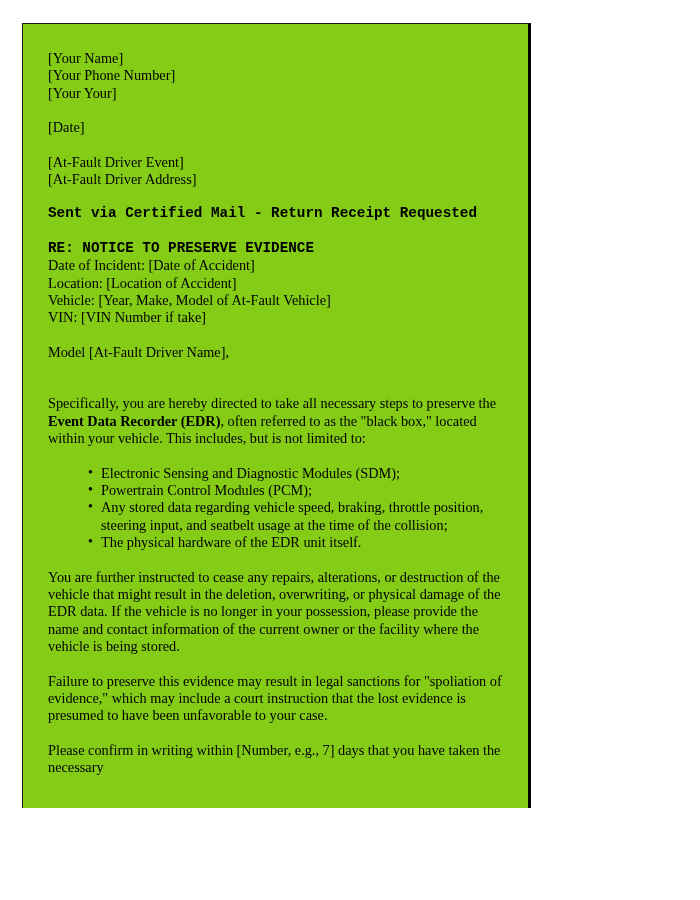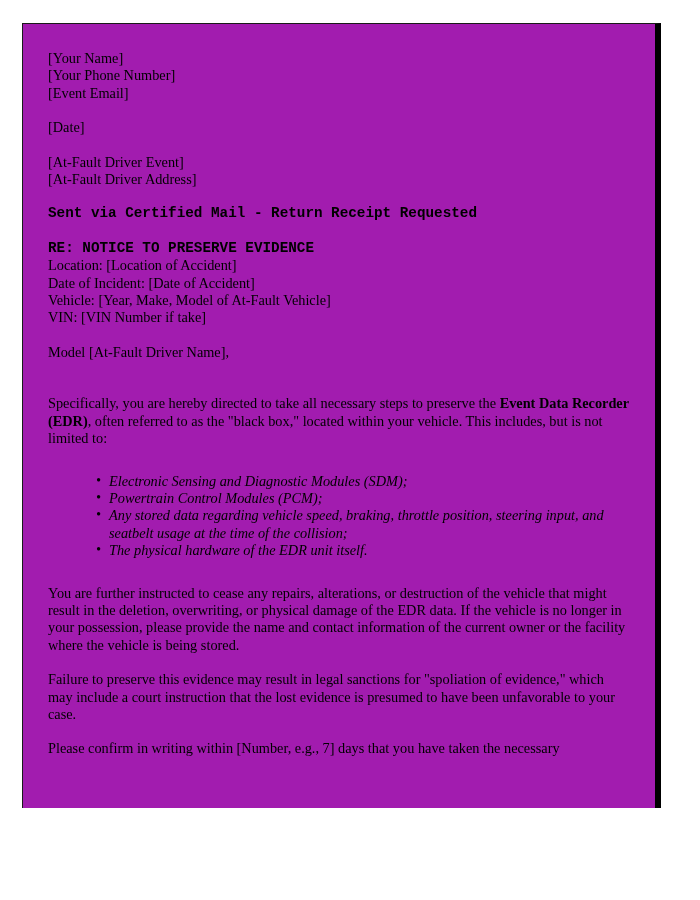--- a/index.html
+++ b/index.html
@@ -11,28 +11,28 @@
     width: 700px;
     height: 900px;
     overflow: hidden;
     font-family: "Liberation Serif", "DejaVu Serif", serif;
     color: #000000;
   }
   .page {
     position: absolute;
     left: 22px;
     top: 23px;
-    width: 639px;
+    width: 509px;
     height: 785px;
     box-sizing: border-box;
     border-left: 1px solid #1a1a1a;
-    border-right: 6px solid #000000;
+    border-right: 3px solid #000000;
     border-top: 1px solid #1a1a1a;
     border-bottom: none;
-    background: #a21caf;
+    background: #84cc16;
     overflow: hidden;
   }
   .content {
     padding: 26px 24px 0 25px;
     font-size: 14.3px;
     line-height: 17.4px;
     text-align: left;
   }
   .block {
     margin: 0;
@@ -47,24 +47,23 @@
     white-space: pre-wrap;
   }
   .bold {
     font-weight: bold;
   }
   p.para {
     margin: 0;
     text-align: left;
   }
   ul.bullets {
-    margin: 8px;
+    margin: 0;
     padding: 0 0 0 40px;
     list-style: none;
-    font-style: italic;
   }
   ul.bullets li {
     position: relative;
     margin: 0;
     padding-left: 13px;
     text-align: left;
   }
   ul.bullets li::before {
     content: "\2022";
     position: absolute;
@@ -80,21 +79,21 @@
 </style>
 </head>
 <body>
 
 <div class="page">
   <div class="content">
 
     <div class="block">
       <div class="line">[Your Name]</div>
       <div class="line">[Your Phone Number]</div>
-      <div class="line">[Event Email]</div>
+      <div class="line">[Your Your]</div>
     </div>
 
     <div class="gap"></div>
 
     <div class="block">
       <div class="line">[Date]</div>
     </div>
 
     <div class="gap"></div>
 
@@ -106,22 +105,22 @@
     <div class="gap"></div>
 
     <div class="block">
       <div class="line heading">Sent via Certified Mail - Return Receipt Requested</div>
     </div>
 
     <div class="gap"></div>
 
     <div class="block">
       <div class="line heading">RE: NOTICE TO PRESERVE EVIDENCE</div>
+      <div class="line">Date of Incident: [Date of Accident]</div>
       <div class="line">Location: [Location of Accident]</div>
-      <div class="line">Date of Incident: [Date of Accident]</div>
       <div class="line">Vehicle: [Year, Make, Model of At-Fault Vehicle]</div>
       <div class="line">VIN: [VIN Number if take]</div>
     </div>
 
     <div class="gap"></div>
 
     <div class="block">
       <div class="line">Model [At-Fault Driver Name],</div>
     </div>
 

